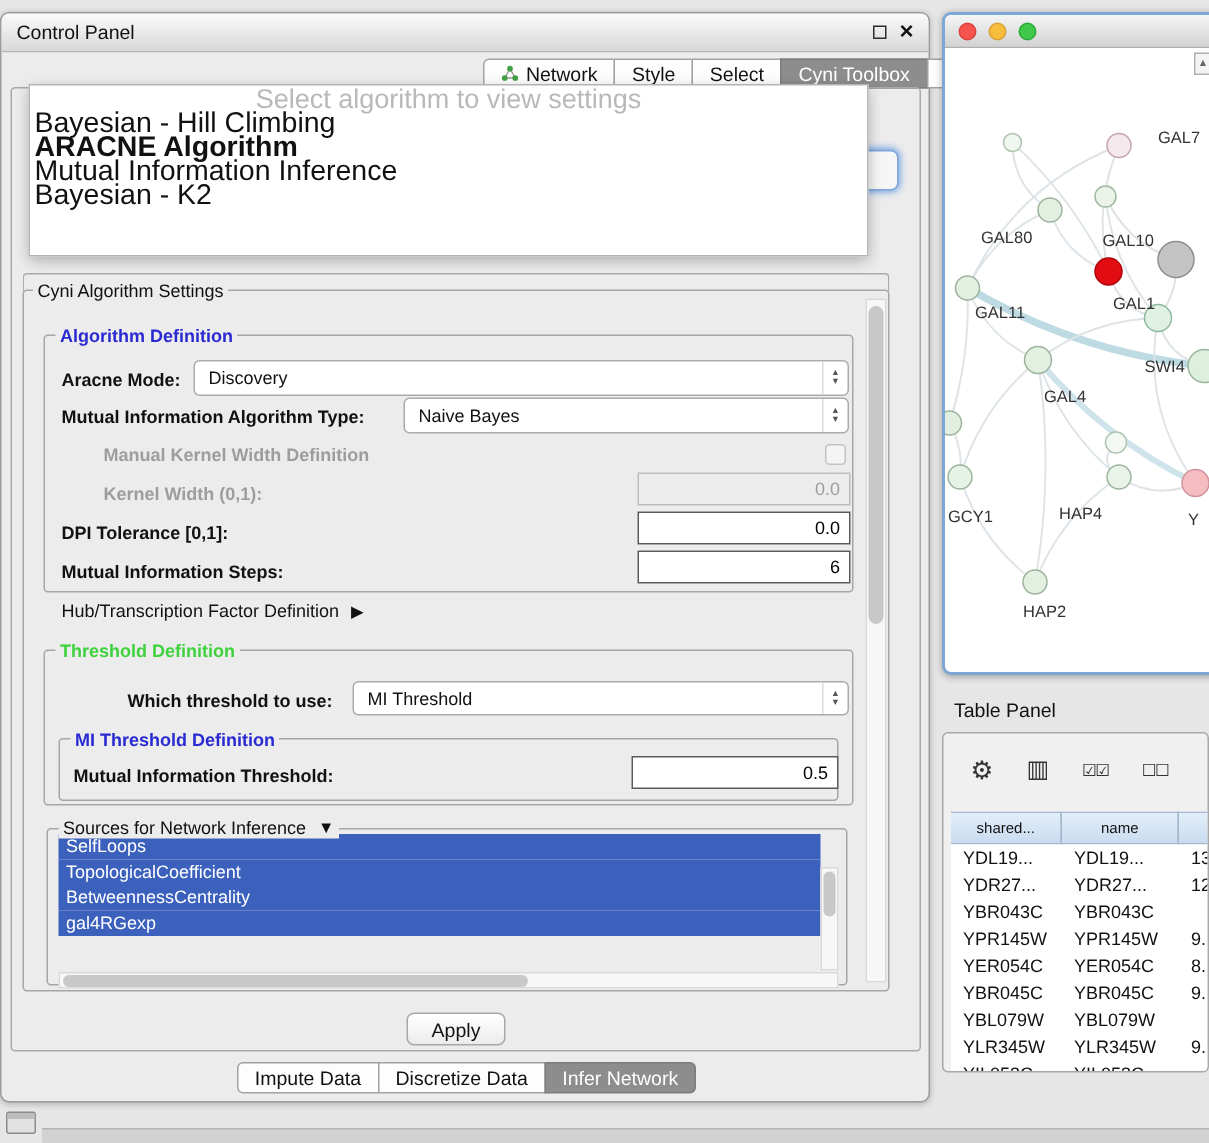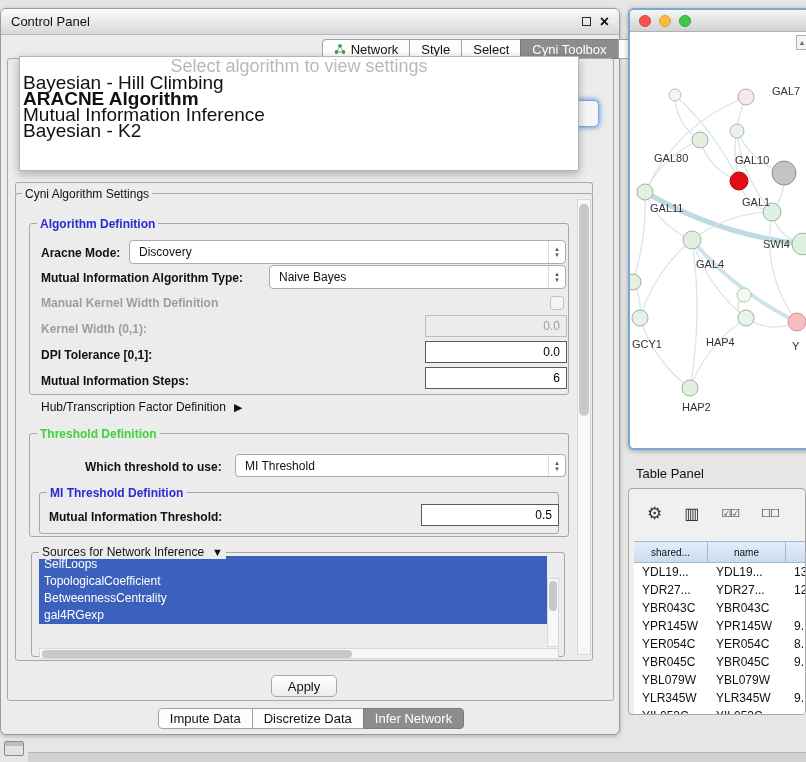--- a/index.html
+++ b/index.html
@@ -26,21 +26,21 @@
 .pp-item{font-size:19px;height:16px;line-height:16px;padding-left:3px;}
 .pp-item.selected{font-weight:bold;}
 .combo-frag{position:absolute;left:540px;top:91px;width:58px;height:27px;background:#f6f6f6;border:1px solid #7fa8d9;border-radius:5px;box-shadow:0 0 5px 1px rgba(86,146,226,.85);z-index:20;}
 .frag-line{position:absolute;left:14px;top:173px;width:578px;height:12px;border:1px solid #ababab;border-bottom:none;border-radius:3px 3px 0 0;}
 
 .grp{position:absolute;border:1px solid #a6a6a6;border-radius:3px;}
 .grp-label{position:absolute;font-size:12px;background:#ececec;padding:0 3px;z-index:2;white-space:nowrap;}
 .grp-label.blue{color:#2a2ad2;font-weight:bold;}
 .grp-label.green{color:#3fd23f;font-weight:bold;}
 .flabel{position:absolute;font-size:12px;font-weight:bold;white-space:nowrap;}
-.flabel.disabled{color:#9d9d9d;}
+.flabel.disabled{color:#9d9d9d;margin-left:28px;}
 .combo{position:absolute;background:#fff;border:1px solid #ababab;border-radius:4px;display:flex;align-items:center;font-size:12px;padding-left:9px;}
 .combo .arrows{margin-left:auto;width:17px;align-self:stretch;display:flex;flex-direction:column;align-items:center;justify-content:center;color:#555;font-size:7px;line-height:6px;border-left:1px solid #dcdcdc;}
 .tfield{position:absolute;background:#fff;border:1px solid #5a5a5a;font-size:12px;text-align:right;padding-right:6px;color:#000;font-family:"Liberation Sans",sans-serif;}
 .tfield.disabled{background:#ececec;border-color:#bdbdbd;color:#9d9d9d;}
 .checkbox{position:absolute;width:14px;height:14px;border:1px solid #c3c3c3;border-radius:3px;background:#f4f4f4;}
 .disc-row{position:absolute;display:flex;align-items:center;gap:8px;font-size:12px;font-weight:normal;}
 .disc-row .tri{font-size:11px;}
 .list-item{height:17px;line-height:17px;background:#3c61bd;color:#fff;font-size:12px;padding-left:5px;white-space:nowrap;}
 .vscroll{position:absolute;background:#f7f7f7;border:1px solid #d9d9d9;}
 .vthumb{position:absolute;left:1px;background:#c8c8c8;border-radius:6px;}

